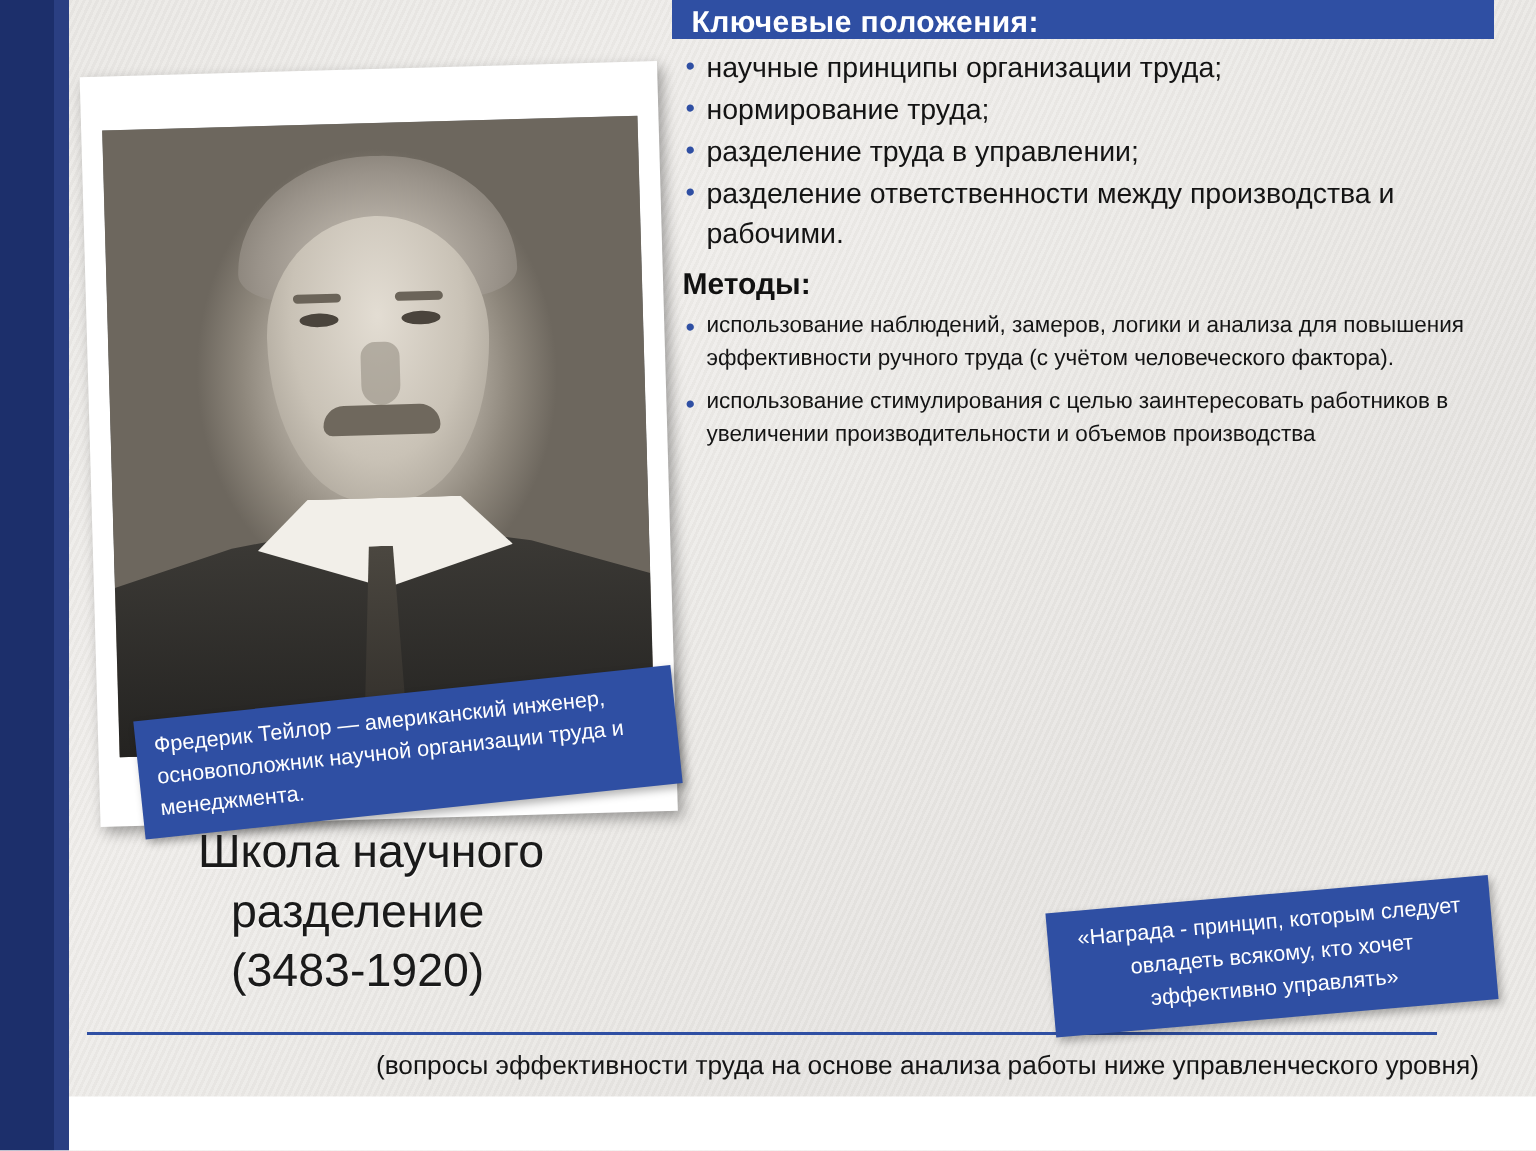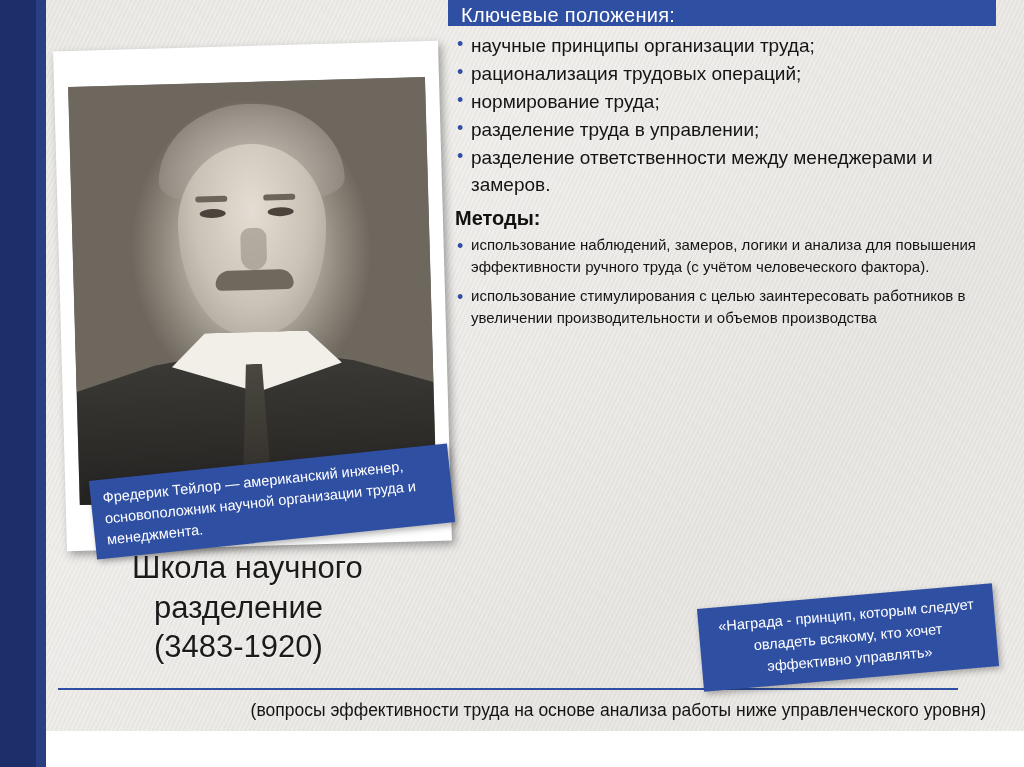--- a/index.html
+++ b/index.html
@@ -206,21 +206,21 @@
   .right-col {
     position: absolute;
     left: 455px;
     top: 4px;
     width: 560px;
     z-index: 5;
     color: #141414;
   }
   .head-line {
     font-size: 20px;
-    font-weight: normal;
+    font-weight: bold;
     color: #ffffff;
     margin: 0 0 6px 6px;
     letter-spacing: .3px;
   }
   ul.bullets {
     list-style: none;
     margin: 0 0 2px 0;
     padding: 0;
   }
   ul.bullets li {
@@ -331,24 +331,23 @@
 <div class="main-title">
   <div class="ln1">Школа научного</div>
   <div class="ln2">разделение</div>
   <div class="ln3">(3483-1920)</div>
 </div>
 
 <div class="right-col">
   <div class="head-line">Ключевые  положения:</div>
   <ul class="bullets">
     <li>научные принципы организации труда;</li>
-    <li>рационализация трудовых операций;</li>
     <li>нормирование труда;</li>
     <li>разделение труда в управлении;</li>
-    <li>разделение ответственности между менеджерами и замеров.</li>
+    <li>разделение ответственности между производства и рабочими.</li>
   </ul>
   <div class="sub-head">Методы:</div>
   <div class="para">использование наблюдений, замеров, логики и анализа для повышения эффективности ручного труда (с учётом человеческого фактора).</div>
   <div class="para">использование стимулирования с целью заинтересовать работников в увеличении производительности и объемов производства</div>
 </div>
 
 <div class="quote-box">«Награда - принцип, которым следует овладеть всякому, кто хочет эффективно управлять»</div>
 
 <div class="rule"></div>
 <div class="footnote">(вопросы эффективности труда на основе анализа работы ниже управленческого уровня)</div>

